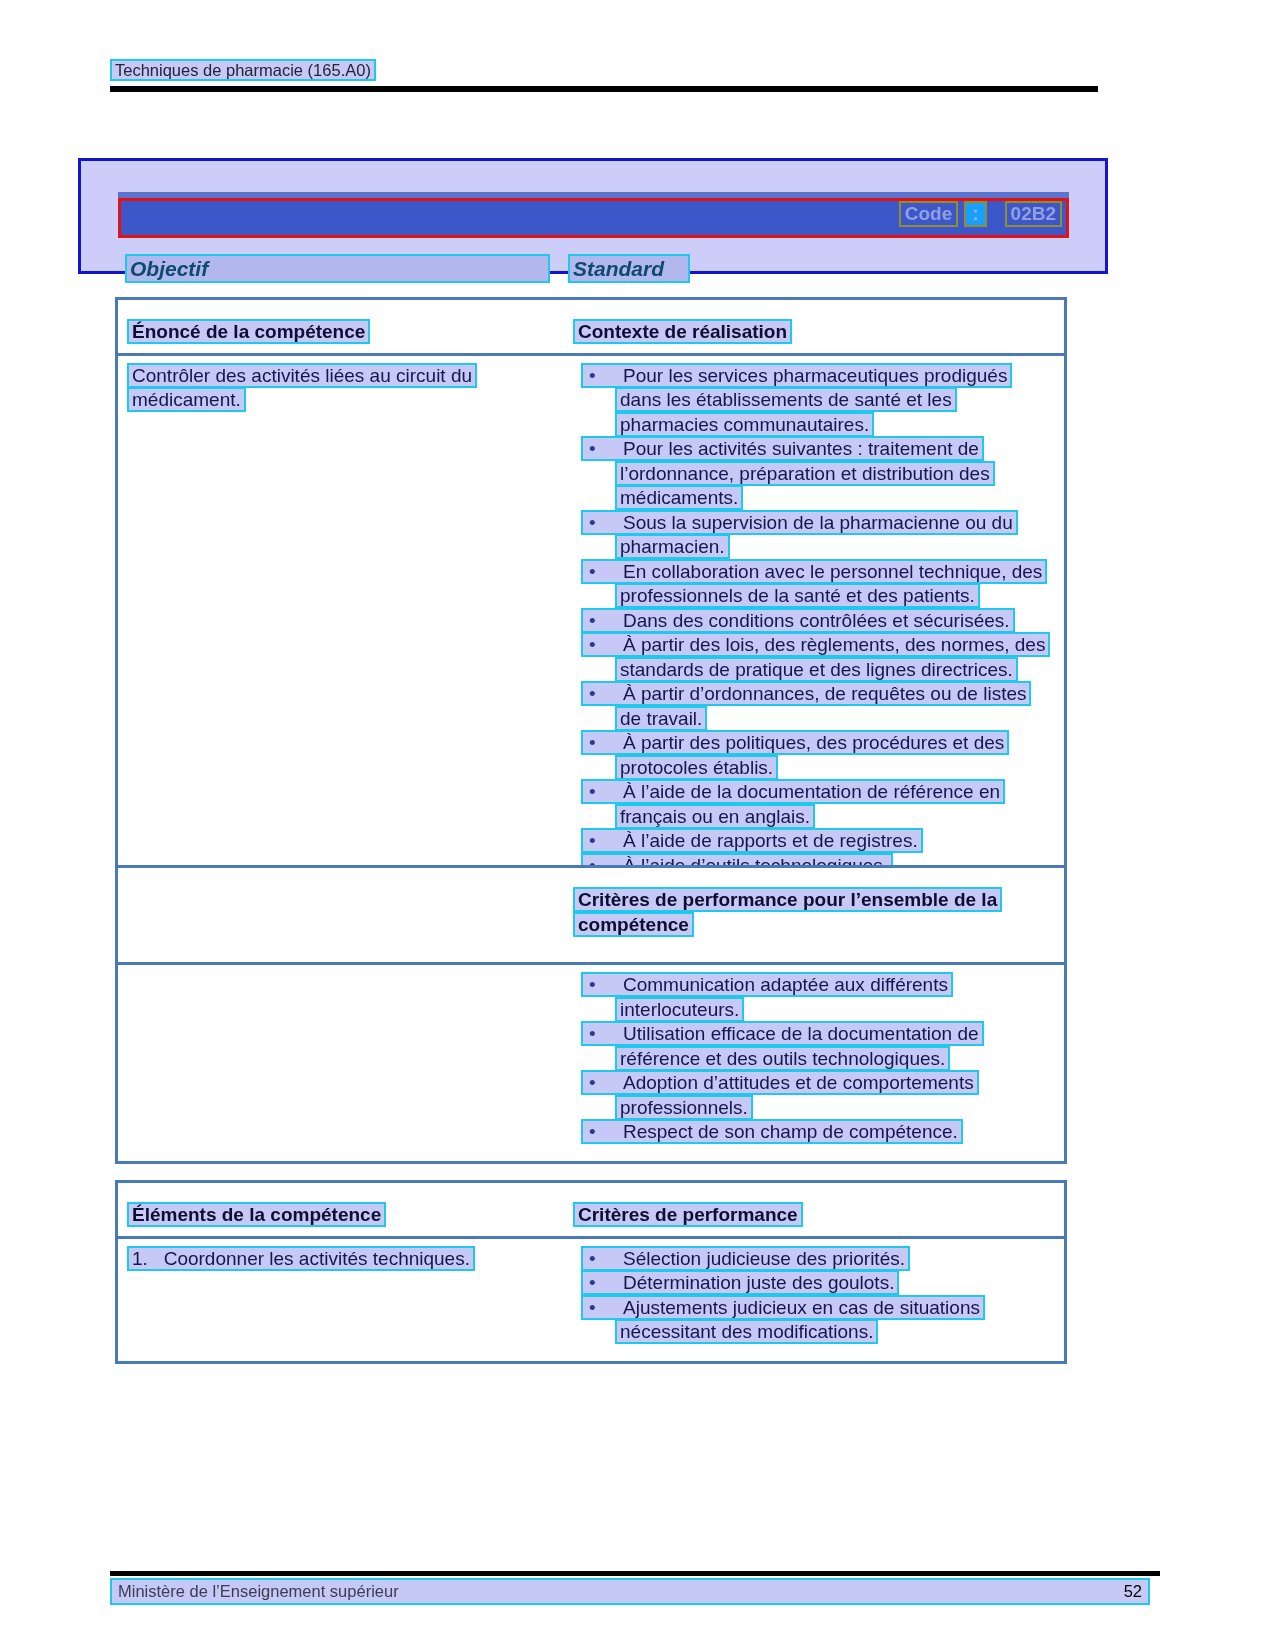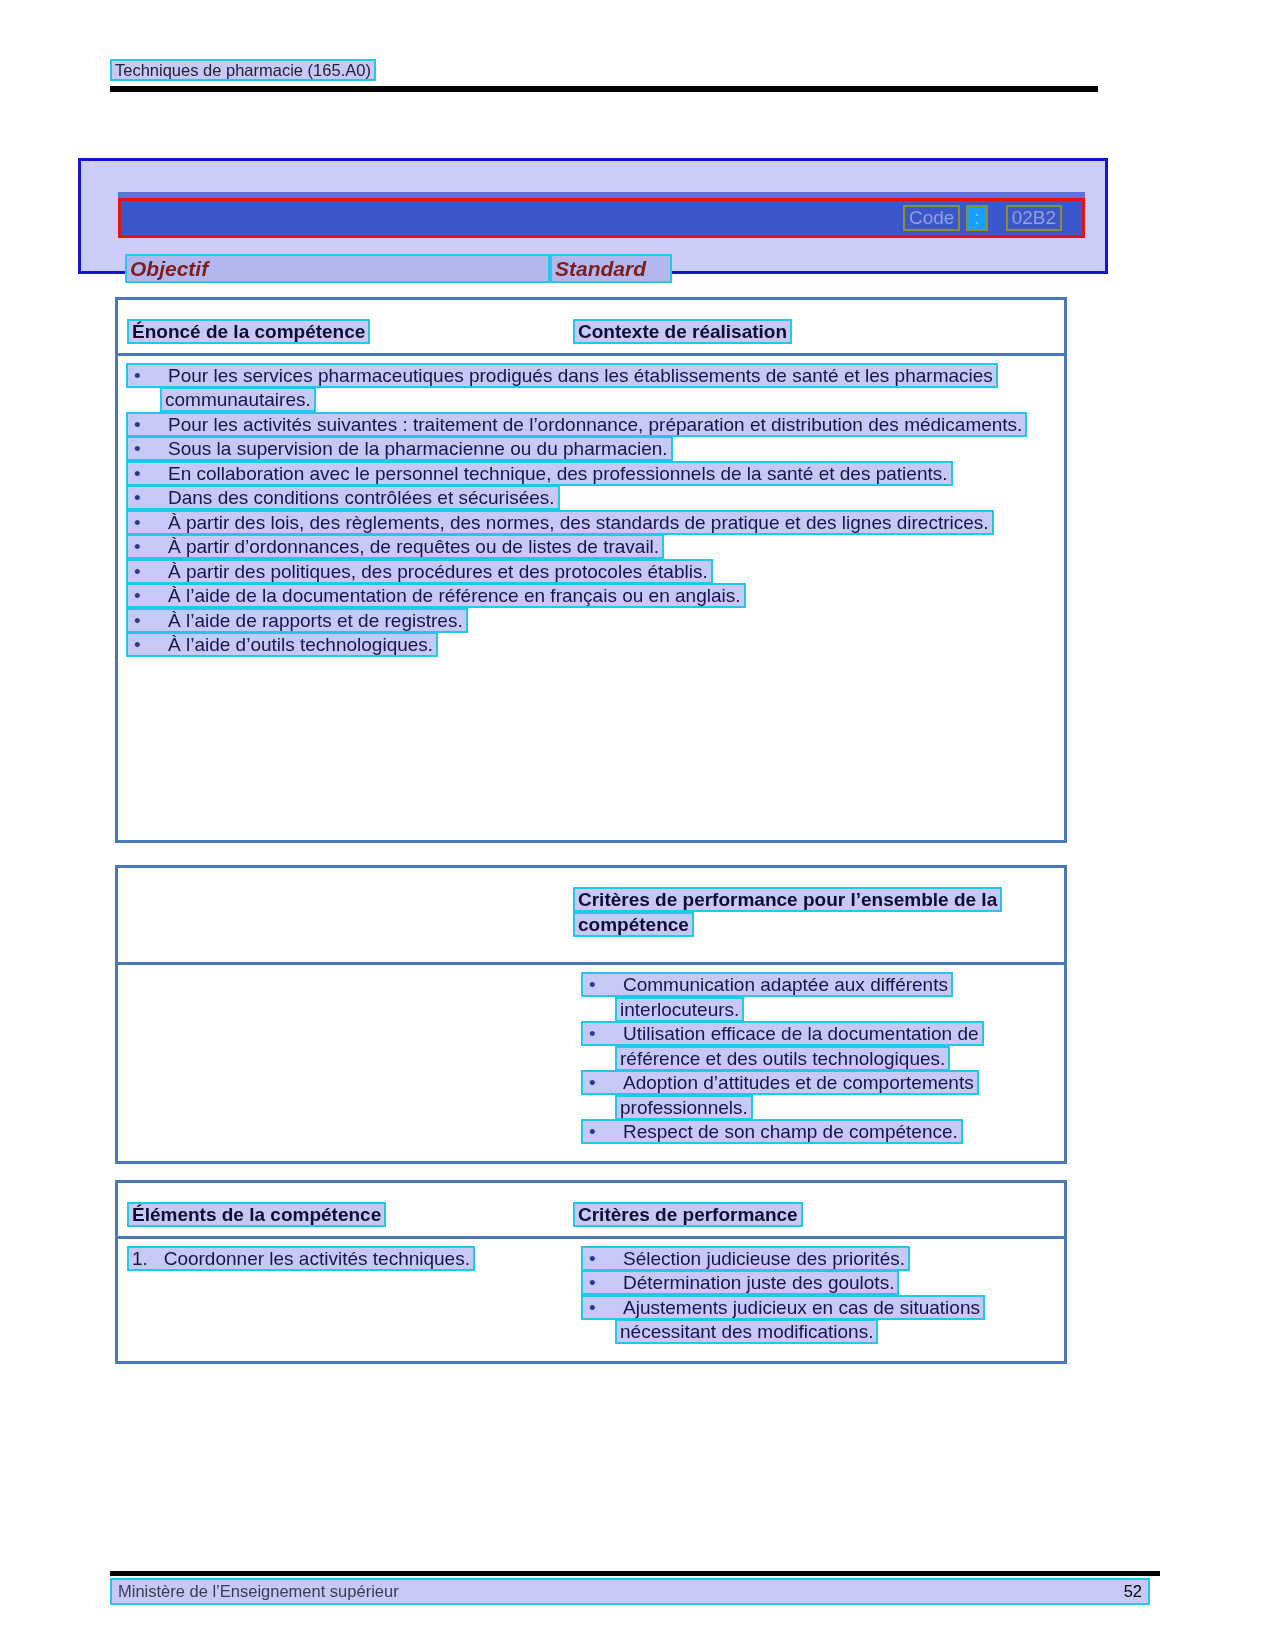--- a/index.html
+++ b/index.html
@@ -23,34 +23,34 @@
 
   
   .outer-box {
     position:absolute; left:78px; top:158px; width:1024px; height:110px;
     background:#cdcdf9; border:3px solid #1414cc; overflow:visible;
   }
   .banner {
     position:absolute; left:37px; top:37px; width:941px; height:34px;
     background:#3b57c9; border:3px solid #e51212;
     box-shadow:0 -6px 0 0 #5b74d0;
-    display:flex; align-items:center; justify-content:flex-end;
-    color:#93a0e0; font-size:19px; padding-right:20px;
+    display:flex; align-items:flex-start; justify-content:flex-end;
+    color:#93a0e0; font-size:19px; padding-right:4px;font-weight:bold;
   }
   .code-part { border:2px solid #8f8f2e; padding:0 4px; margin-left:4px; }
   .code-sep  { border:2px solid #8f8f2e; background:#189fff; color:#9fb7e8; padding:0 6px; margin-left:6px; }
   .code-value { margin-left:18px; }
   .obj-std { position:absolute; left:44px; top:93px; display:flex; }
   .obj-std .hl2 {
     background:#b2b7ee; border:2px solid #1ec9ec;
-    font-size:21px; font-weight:bold; font-style:italic; color:#7f1d1d;
+    font-size:21px; font-weight:bold; font-style:italic; color:#0c4a6e;
     line-height:25px; padding:0 3px;
   }
   .obj-box { width:415px; }
-  .std-box { width:112px; margin-left:0; }
+  .std-box { width:112px; margin-left:18px; }
 
   
   .doc-table {
     position:absolute; left:115px; width:952px; box-sizing:border-box;
     border:3px solid #4a7ab5; background:#ffffff;
     font-size:19px; line-height:24.5px;
   }
   .t1 { top:297px; min-height:546px; }
   .t2 { top:865px; min-height:288px; }
   .t3 { top:1180px; min-height:143px; }
@@ -99,20 +99,23 @@
   <div class="doc-table t1">
     <div class="t-header">
       <div class="cell1">
         <span class="hl hdr-text">Énoncé de la compétence</span>
       </div>
       <div class="cell2">
         <span class="hl hdr-text">Contexte de réalisation</span>
       </div>
     </div>
     <div class="t-body">
+      <div class="cell1">
+        <span class="hl">Contrôler des activités liées au circuit du médicament.</span>
+      </div>
       <div class="cell2">
           <div class="bullet-item"><span class="hl"><span class="dot">•</span><span>Pour les services pharmaceutiques prodigués dans les établissements de santé et les pharmacies communautaires.</span></span></div>
           <div class="bullet-item"><span class="hl"><span class="dot">•</span><span>Pour les activités suivantes : traitement de l’ordonnance, préparation et distribution des médicaments.</span></span></div>
           <div class="bullet-item"><span class="hl"><span class="dot">•</span><span>Sous la supervision de la pharmacienne ou du pharmacien.</span></span></div>
           <div class="bullet-item"><span class="hl"><span class="dot">•</span><span>En collaboration avec le personnel technique, des professionnels de la santé et des patients.</span></span></div>
           <div class="bullet-item"><span class="hl"><span class="dot">•</span><span>Dans des conditions contrôlées et sécurisées.</span></span></div>
           <div class="bullet-item"><span class="hl"><span class="dot">•</span><span>À partir des lois, des règlements, des normes, des standards de pratique et des lignes directrices.</span></span></div>
           <div class="bullet-item"><span class="hl"><span class="dot">•</span><span>À partir d’ordonnances, de requêtes ou de listes de travail.</span></span></div>
           <div class="bullet-item"><span class="hl"><span class="dot">•</span><span>À partir des politiques, des procédures et des protocoles établis.</span></span></div>
           <div class="bullet-item"><span class="hl"><span class="dot">•</span><span>À l’aide de la documentation de référence en français ou en anglais.</span></span></div>

